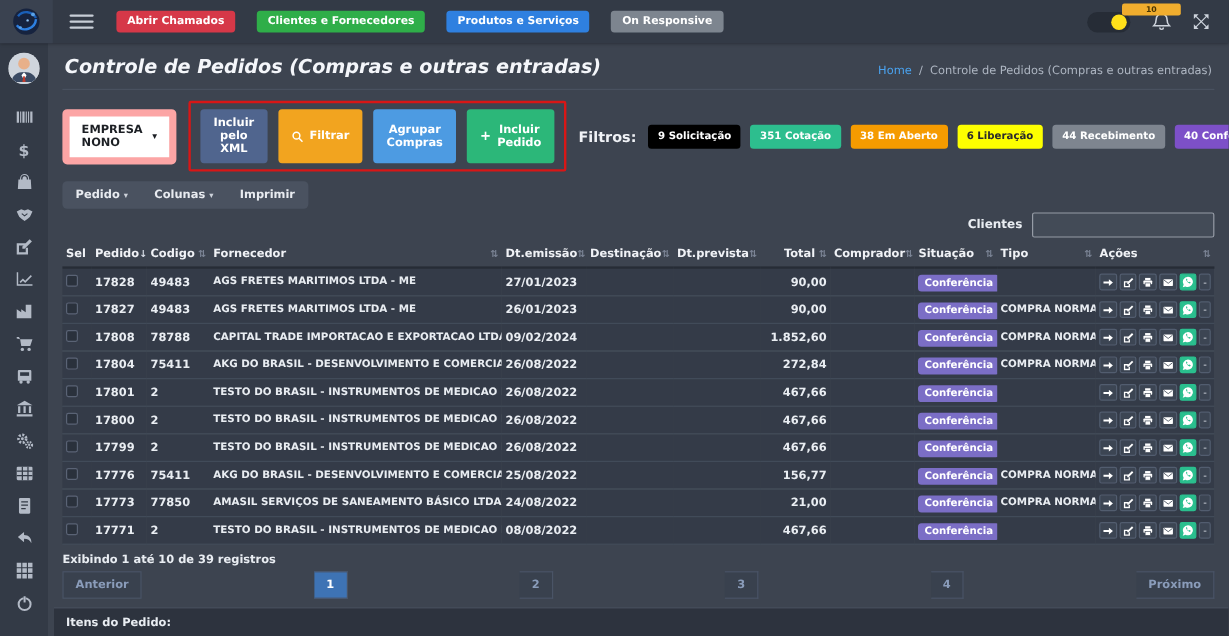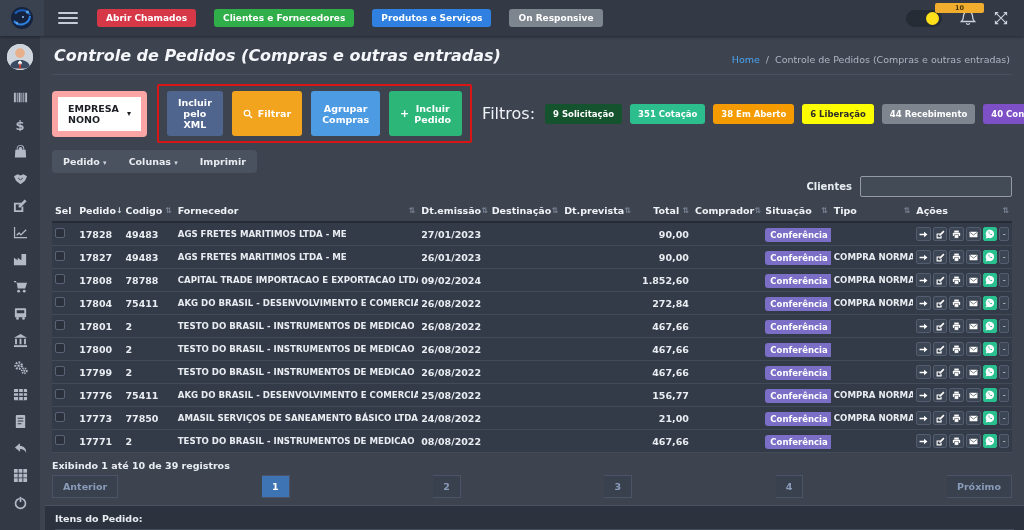--- a/index.html
+++ b/index.html
@@ -33,21 +33,21 @@
   .page-title { font-size:16px; font-weight:bold; font-style:italic; color:#f4f6fa; }
   .breadcrumb { font-size:9.5px; color:#aeb6c2; }
   .breadcrumb .home { color:#4aa3f0; cursor:pointer; }
 
   
   .controls-row { display:flex; align-items:center; gap:10px; margin-bottom:7px; }
   .company-select { background:#fff; color:#1c1f24; font-weight:bold; font-size:9.5px; border:6px solid #fca5a5; border-radius:4px; padding:6px 10px; display:flex; align-items:center; gap:8px; cursor:pointer; }
   .red-box { border:2px solid #d81616; border-radius:2px; padding:5px 8px; display:flex; gap:9px; }
   .act-btn { border:none; color:#fff; font-weight:bold; font-size:9.5px; padding:6px 11px; border-radius:3px; cursor:pointer; display:flex; align-items:center; gap:5px; font-family:inherit; }
   .filtros { margin-left:auto; display:flex; align-items:center; gap:8px; }
-  .filtros-label { font-size:16px; font-weight:normal; color:#f0f2f6; margin-right:2px; }
+  .filtros-label { font-size:12px; font-weight:bold; color:#f0f2f6; margin-right:2px; }
   .filter-badge { font-size:8.5px; font-weight:bold; padding:5px 8px; border-radius:3px; cursor:pointer; white-space:nowrap; }
 
   
   .linhas-row { margin-bottom:3px; }
   .btn-group { display:inline-flex; background:#4a5260; border-radius:4px; overflow:hidden; }
   .grp-btn { background:transparent; border:none; color:#e8ebf0; font-weight:bold; font-size:9.5px; padding:6px 11px; cursor:pointer; font-family:inherit; }
   .caret { font-size:7px; color:#cdd2da; }
   .search-row { display:flex; justify-content:flex-end; align-items:center; gap:8px; margin:2px 0 5px 0; }
   .search-label { font-size:10px; font-weight:bold; }
   .search-input { width:152px; height:21px; background:#434b57; border:1px solid #969ca6; border-radius:2px; color:#e9edf2; font-size:10px; padding:0 5px; }
@@ -302,21 +302,21 @@
             <span>Agrupar Compras</span>
           </button>
           <button class="act-btn" style="background:#2cb779">
             <span><span style="font-size:11px;font-weight:bold;line-height:1;">+</span></span>
             <span>Incluir Pedido</span>
           </button>
         </div>
       <div class="filtros">
         <span class="filtros-label">Filtros:</span>
         <span style="display:flex;gap:8px;">
-            <span class="filter-badge" style="background:#14532d;color:#ffffff">9 Solicitação</span>
+            <span class="filter-badge" style="background:#000000;color:#ffffff">9 Solicitação</span>
             <span class="filter-badge" style="background:#2dbe8e;color:#ffffff">351 Cotação</span>
             <span class="filter-badge" style="background:#f59b00;color:#ffffff">38 Em Aberto</span>
             <span class="filter-badge" style="background:#fdff00;color:#2b2b2b">6 Liberação</span>
             <span class="filter-badge" style="background:#7e858f;color:#ffffff">44 Recebimento</span>
             <span class="filter-badge" style="background:#7d50c8;color:#ffffff">40 Conferência</span>
           </span>
       </div>
     </div>
 
     <div class="linhas-row">

